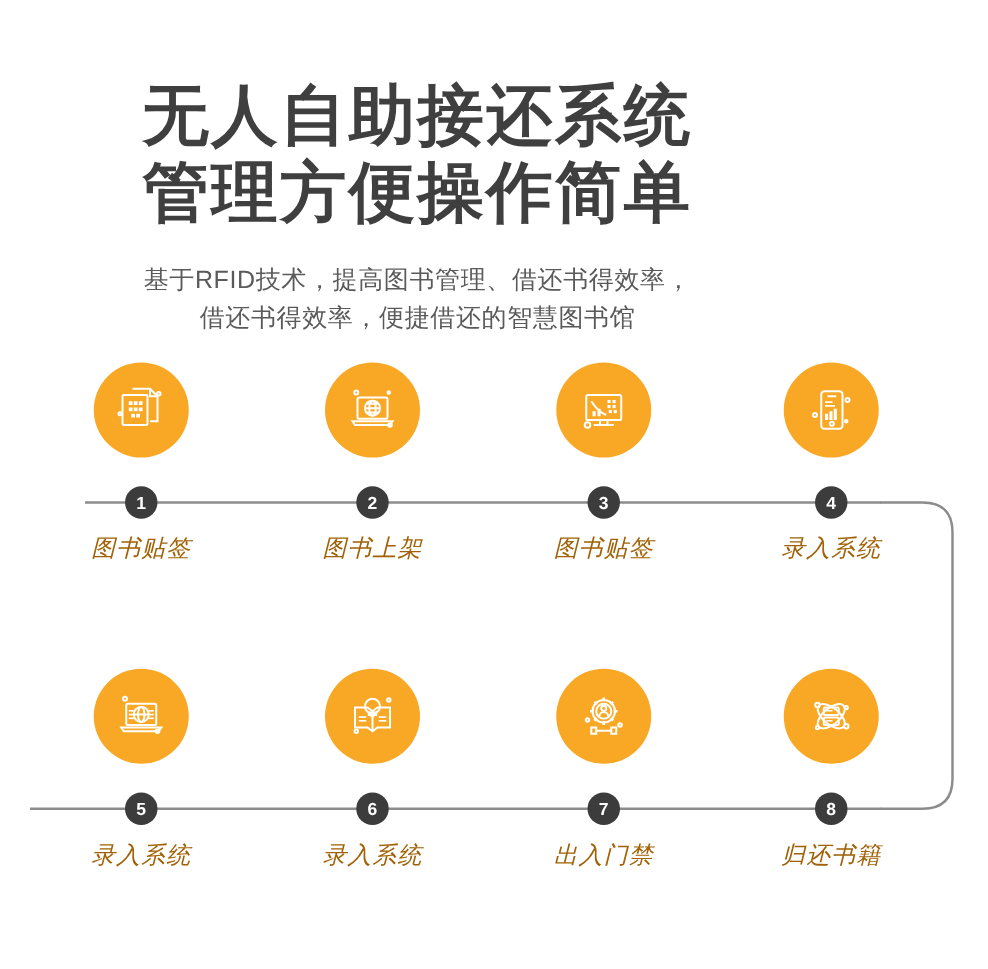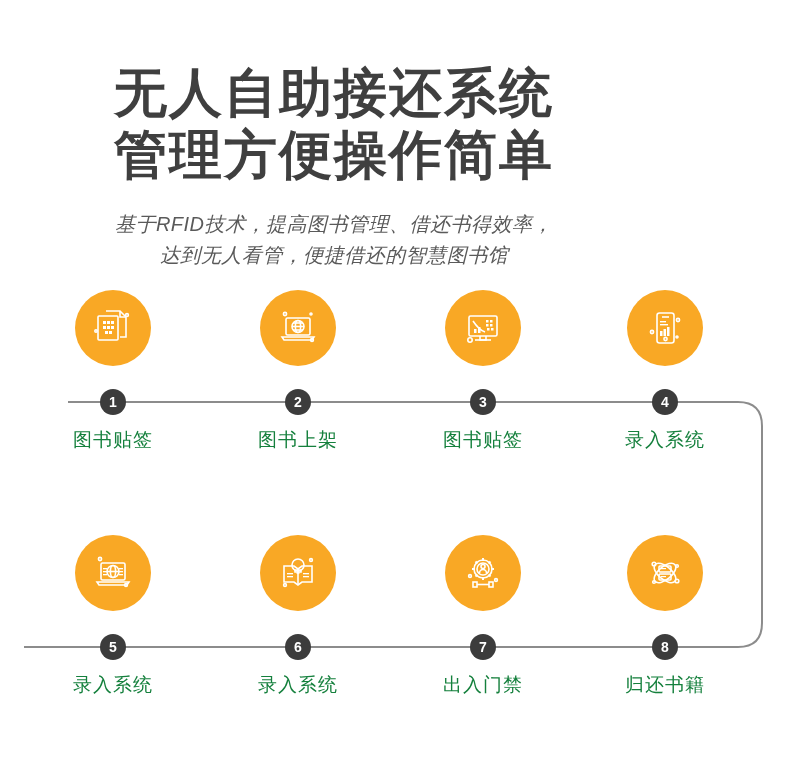--- a/index.html
+++ b/index.html
@@ -36,21 +36,20 @@
     color: #3f3f3f;
     letter-spacing: 2px;
     white-space: nowrap;
   }
   .subtitle {
     margin-top: 23px;
     font-size: 20px;
     line-height: 31px;
     color: #5a5a5a;
     letter-spacing: 0.5px;
-    font-style: italic;
   }
   .subtitle div { white-space: nowrap; }
 
   
   .flow {
     position: absolute;
     left: 0;
     top: 290px;
     width: 790px;
     height: 420px;
@@ -107,36 +106,37 @@
     line-height: 26px;
     text-align: center;
     margin: 23px auto 0 auto;
     z-index: 3;
   }
 
   .step-label {
     margin-top: 13px;
     font-size: 19px;
     line-height: 24px;
-    color: #15803d;
+    color: #a16207;
     letter-spacing: 1px;
     white-space: nowrap;
+    font-style: italic;
   }
 </style>
 </head>
 <body>
 
 <div id="page">
 
   <div class="header">
     <div class="title-line">无人自助接还系统</div>
     <div class="title-line">管理方便操作简单</div>
     <div class="subtitle">
       <div>基于RFID技术，提高图书管理、借还书得效率，</div>
-      <div>达到无人看管，便捷借还的智慧图书馆</div>
+      <div>借还书得效率，便捷借还的智慧图书馆</div>
     </div>
   </div>
 
   <div class="flow">
 
     <svg class="connector-svg" viewBox="0 0 790 420">
 
       <line x1="68" y1="112" x2="705" y2="112" stroke="#8c8c8c" stroke-width="2"></line>
 
       <path d="M705 112 L738 112 Q762 112 762 136 L762 333 Q762 357 738 357 L705 357" fill="none" stroke="#8c8c8c" stroke-width="2" stroke-linecap="round"></path>

